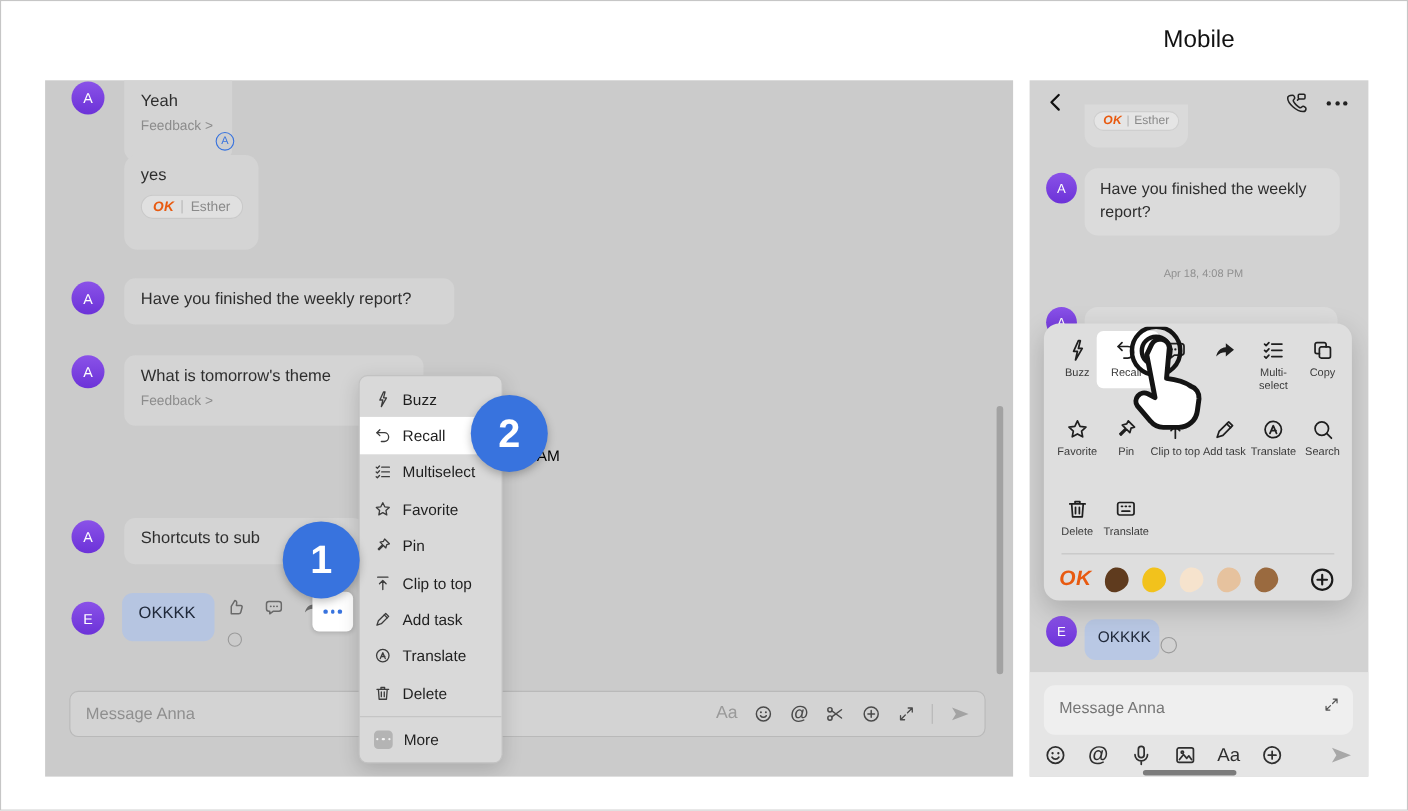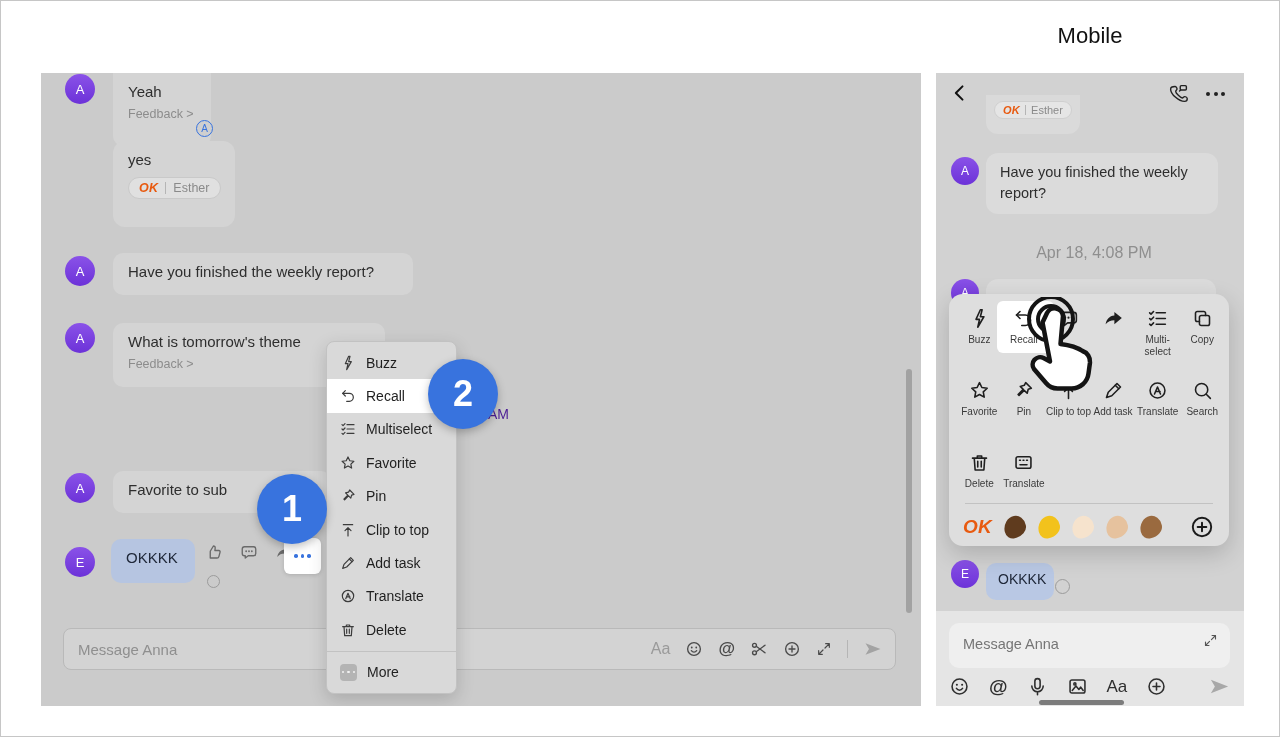--- a/index.html
+++ b/index.html
@@ -169,25 +169,25 @@
     <div class="bub" style="left:72px;top:180px;width:300px;height:42px">
       <span>Have you finished the weekly report?</span>
     </div>
 
     <div class="av" style="left:24px;top:250px;width:30px;height:30px;font-size:13px">A</div>
     <div class="bub" style="left:72px;top:250px;width:272px;height:64px">
       <div>What is tomorrow's theme</div>
       <div class="quote">Feedback &gt;</div>
     </div>
 
-    <div style="position:absolute;left:447px;top:333px;font-size:14px;color:#4c1d95">AM</div>
+    <div style="position:absolute;left:447px;top:333px;font-size:14px;color:#000000">AM</div>
 
     <div class="av" style="left:24px;top:400px;width:30px;height:30px;font-size:13px">A</div>
     <div class="bub" style="left:72px;top:398px;width:218px;height:42px">
-      <span>Favorite to sub</span>
+      <span>Shortcuts to sub</span>
     </div>
 
     <div class="av" style="left:24px;top:474px;width:30px;height:30px;font-size:13px">E</div>
     <div class="bub" style="left:70px;top:466px;width:84px;height:44px;background:#b6c5e1;color:#20293a">
       <span>OKKKK</span>
     </div>
 
     <div style="position:absolute;left:164px;top:470px;display:flex;align-items:center;gap:17px;color:#6a6a6a;z-index:3">
       <svg class="ic" style="width:18px;height:18px">
           <use href="#i-thumb"></use>
@@ -326,21 +326,21 @@
         <span class="sep" style="height:10px;margin:0 5px"></span>
         <span class="who" style="font-size:11px">Esther</span>
       </div>
     </div>
 
     <div class="av" style="left:15px;top:84px;width:28px;height:28px;font-size:12px">A</div>
     <div class="bub" style="left:50px;top:80px;width:232px;height:61px;background:#dbdbdb;border-radius:12px;font-size:14.5px;line-height:21px;padding:9px 14px;white-space:normal">
       <span>Have you finished the weekly report?</span>
     </div>
 
-    <div style="position:absolute;left:0;top:171px;width:316px;text-align:center;font-size:16px;color:#8f8f8f">Apr 18, 4:08 PM</div>
+    <div style="position:absolute;left:0;top:171px;width:316px;text-align:center;font-size:10px;color:#8f8f8f">Apr 18, 4:08 PM</div>
 
     <div class="av" style="left:15px;top:206px;width:28px;height:28px;font-size:12px">A</div>
     <div style="position:absolute;left:50px;top:206px;width:230px;height:26px;background:#dbdbdb;border-radius:12px"></div>
 
     <div style="position:absolute;left:13px;top:221px;width:280px;height:252px;background:#dedede;border-radius:14px;box-shadow:0 8px 24px rgba(0,0,0,.18);z-index:2">
       <div style="position:absolute;left:48px;top:7px;width:57px;height:52px;background:#fff;border-radius:6px"></div>
       <div class="sheet-row" style="top:14px">
         <div class="cell">
             <svg class="ic">
               <use href="#i-lightning"></use>

